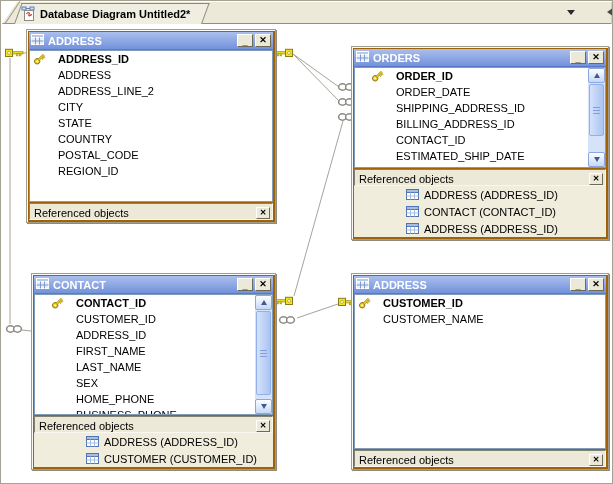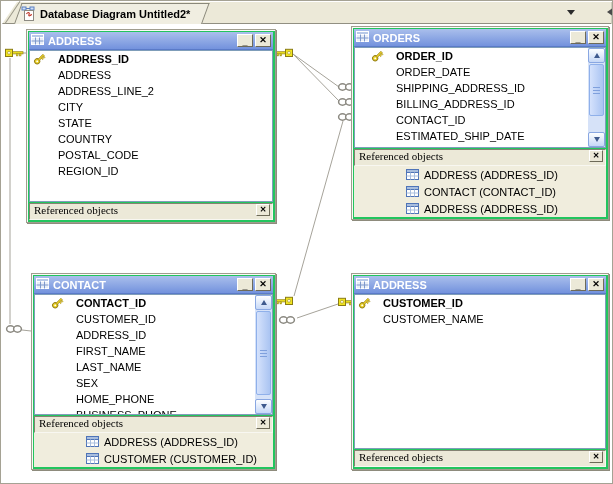--- a/index.html
+++ b/index.html
@@ -30,21 +30,21 @@
          border-top:5px solid #2b2b2b; }
   .strip-partial { position:absolute; right:-3px; top:5px; width:0; height:0;
          border-top:5px solid transparent; border-bottom:5px solid transparent;
          border-right:7px solid #4a4a4a; }
 
   
   .canvas { position:absolute; left:1px; top:23px; width:611px; height:460px; background:#fff; }
   .connectors { position:absolute; left:0; top:0; }
 
   
-  .twin { position:absolute; background:#22c55e; border:1px solid #a09d8e;
+  .twin { position:absolute; background:#a16207; border:1px solid #a09d8e;
           box-shadow: inset 1px 1px 0 #fbfaf6, 1px 1px 0 #8e8b7c;
           padding:2px; display:flex; flex-direction:column; }
   .tbar { height:18px; flex:0 0 18px; display:flex; align-items:center; padding:0 2px;
           background:linear-gradient(#aabfec,#7392dd); border-bottom:1px solid #5a7ac8; }
   .tname { color:#fff; font-weight:bold; margin-left:4px; flex:1;
            white-space:nowrap; overflow:hidden; }
   .wbtns { display:flex; gap:2px; }
   .wbtn { width:16px; height:13px; background:#ece9d8; color:#000;
           border:1px solid; border-color:#ffffff #6d6a58 #6d6a58 #ffffff;
           font-size:9px; font-weight:bold; line-height:10px; text-align:center; cursor:default; }
@@ -72,21 +72,21 @@
   .strack { flex:1; position:relative; }
   .sthumb { position:absolute; left:1px; width:15px;
           background:linear-gradient(90deg,#d5e2fc,#aac4f2);
           border:1px solid #8fb0ea; border-radius:2px; }
   .sthumb::after { content:''; position:absolute; left:3px; right:3px; top:50%; height:7px;
           margin-top:-3px;
           background:repeating-linear-gradient(#7fa0dd 0 1px, transparent 1px 3px); }
 
   .refbar { flex:0 0 17px; margin-top:1px; background:#ece9d8;
           border:1px solid; border-color:#848272 #f8f7f1 #f8f7f1 #848272;
-          display:flex; align-items:flex-start; padding:0 2px 0 4px;font-family:Liberation Serif, serif; }
+          display:flex; align-items:flex-end; padding:0 2px 0 4px; }
   .refbar-label { flex:1; white-space:nowrap; overflow:hidden; }
   .xbtn { width:14px; height:12px; background:#ece9d8;
           border:1px solid; border-color:#ffffff #6d6a58 #6d6a58 #ffffff;
           font-size:8px; font-weight:bold; line-height:10px; text-align:center; }
   .reflist { flex:0 0 auto; background:#f0eddd; }
   .ref-item { height:17px; display:flex; align-items:center; padding-left:4px; white-space:nowrap;margin-left:48px; }
   .ref-item .ref-icon { display:inline-flex; margin-right:5px; }
 </style>
 </head>
 <body>
@@ -192,21 +192,21 @@
         <div class="crow"><span>COUNTRY</span></div>
         <div class="crow"><span>POSTAL_CODE</span></div>
         <div class="crow"><span>REGION_ID</span></div>
       </div>
       <div class="refbar">
         <span class="refbar-label">Referenced objects</span>
         <span class="xbtn">✕</span>
       </div>
     </div>
 
-    <div class="twin" style="left:349px;top:2px;width:258px;height:194px">
+    <div class="twin" style="left:349px;top:22px;width:258px;height:194px">
       <div class="tbar">
         <span>
           <svg width="13" height="11">
               <rect x="0.5" y="0.5" width="12" height="10" fill="#e9eef8" stroke="#ffffff"></rect>
               <rect x="0.5" y="0.5" width="12" height="3" fill="#b8c9e8" stroke="#ffffff"></rect>
               <line x1="4.5" y1="3.5" x2="4.5" y2="10.5" stroke="#7e99cc"></line>
               <line x1="8.5" y1="3.5" x2="8.5" y2="10.5" stroke="#7e99cc"></line>
               <line x1="0.5" y1="7" x2="12.5" y2="7" stroke="#7e99cc"></line>
             </svg>
         </span>

